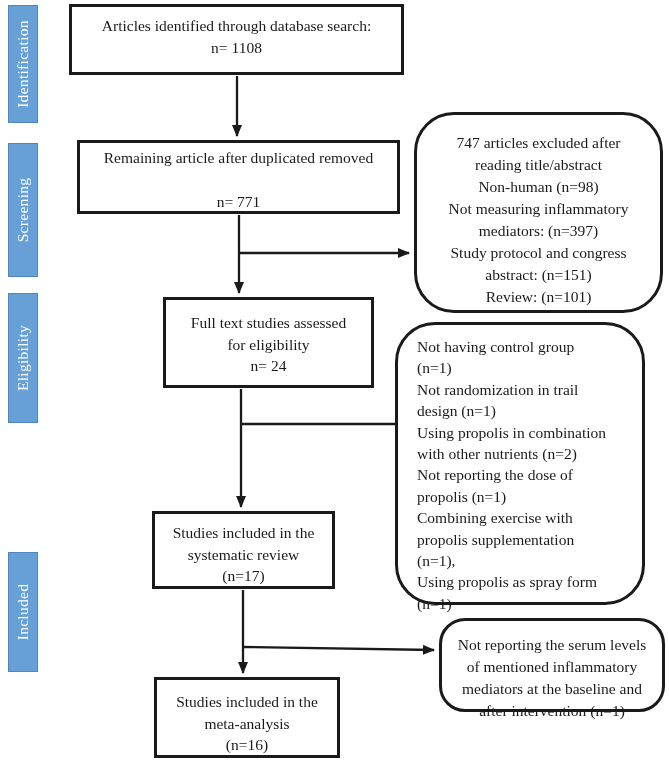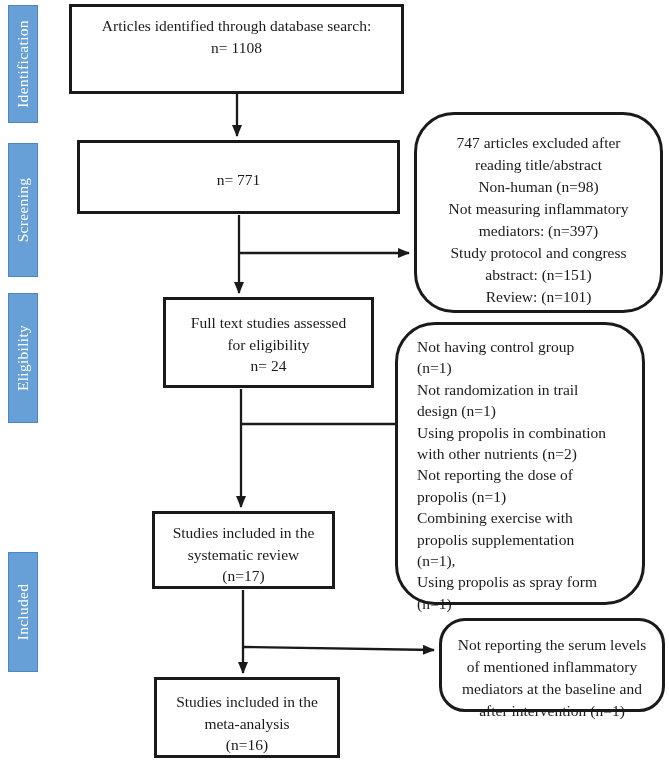--- a/index.html
+++ b/index.html
@@ -47,21 +47,21 @@
   .pbox {
     position: absolute;
     box-sizing: border-box;
     border: 3px solid #1a1a1a;
     background: #ffffff;
     text-align: center;
     font-size: 15.5px;
     line-height: 21.5px;
   }
   .lines { white-space: pre-line; }
-  .box-identified   { left: 69px;  top: 4px;   width: 335px; height: 90px;  padding-top: 8px; }
+  .box-identified   { left: 69px;  top: 4px;   width: 335px; height: 71px;  padding-top: 8px; }
   .box-deduplicated { left: 77px;  top: 140px; width: 323px; height: 74px;  padding-top: 4px; }
   .box-deduplicated .line2 { margin-top: 22px; }
   .box-fulltext     { left: 135px; top: 297px; width: 211px; height: 91px;  padding-top: 12px; margin-left: 28px; }
   .box-systematic   { left: 152px; top: 511px; width: 183px; height: 78px;  padding-top: 8px; }
   .box-meta         { left: 154px; top: 677px; width: 186px; height: 81px;  padding-top: 11px; }
 
   
   .rbox {
     position: absolute;
     box-sizing: border-box;
@@ -123,20 +123,21 @@
   <div class="stage stage-included">
     <span>Included</span>
   </div>
 
   <div class="pbox box-identified">
     <div class="lines">Articles identified through database search:
 n= 1108</div>
   </div>
 
   <div class="pbox box-deduplicated">
+    <div>Remaining article after duplicated removed</div>
     <div class="line2">n= 771</div>
   </div>
 
   <div class="pbox box-fulltext">
     <div class="lines">Full text studies assessed
 for eligibility
 n= 24</div>
   </div>
 
   <div class="pbox box-systematic">

